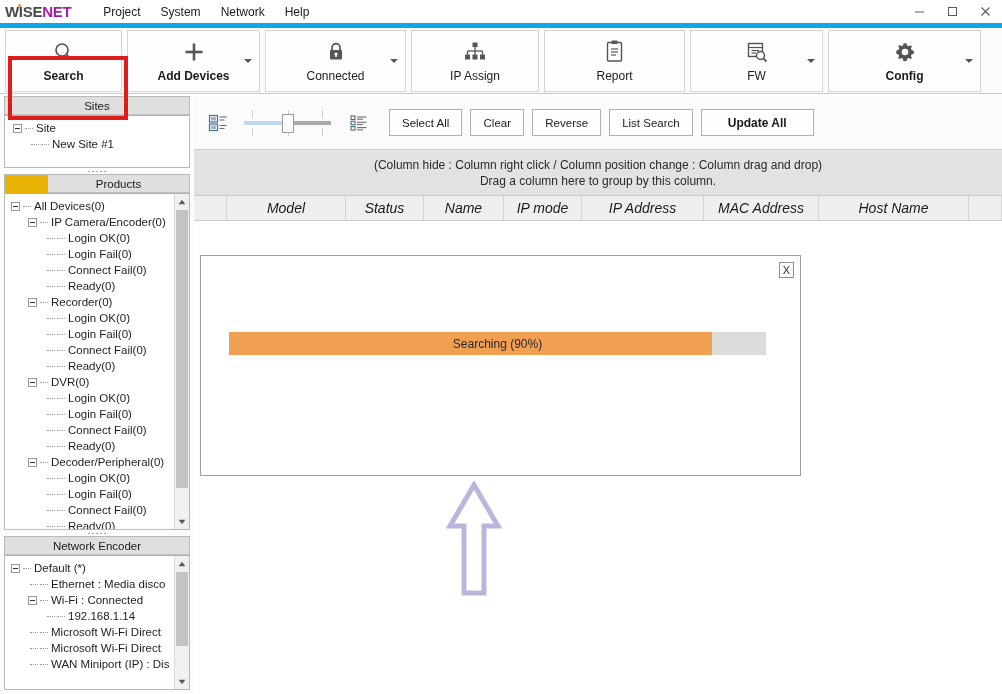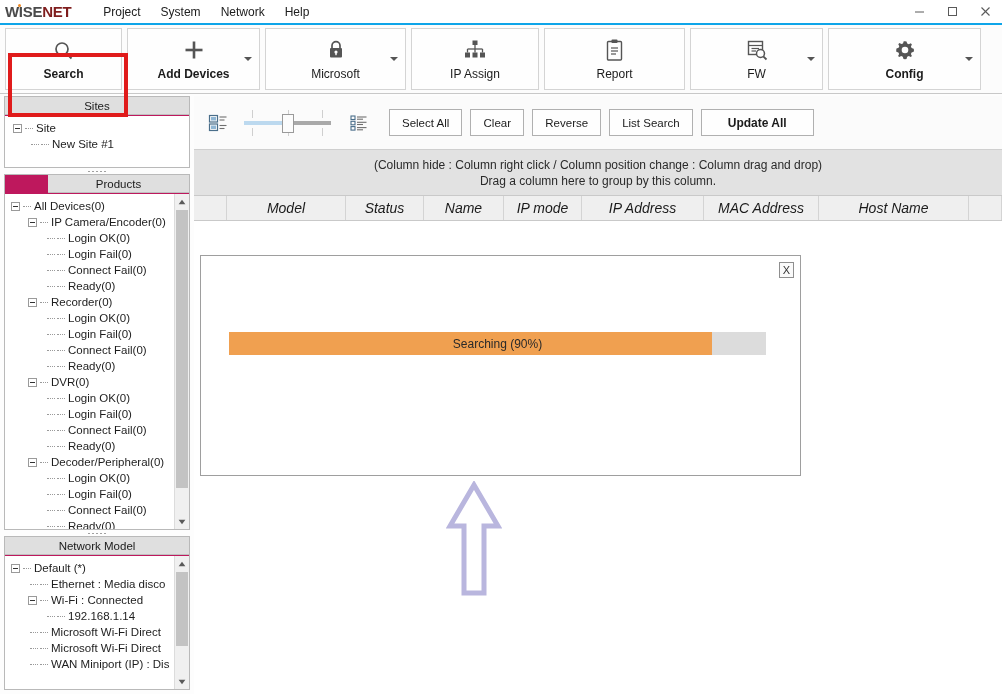--- a/index.html
+++ b/index.html
@@ -17,42 +17,42 @@
     position: absolute; left: 0; top: 0; width: 1002px; height: 23px;
     background: #ffffff;
     display: flex; align-items: center;
   }
   .logo {
     margin-left: 5px; margin-right: 22px;
     font-size: 15px; font-weight: bold; letter-spacing: -0.3px;
     position: relative; white-space: nowrap;
   }
   .logo .w1 { color: #4a4a4a; }
-  .logo .w2 { color: #7f1d1d; font-weight: bold; }
+  .logo .w2 { color: #a21caf; font-weight: bold; }
   .logo .dot {
     position: absolute; width: 3px; height: 3px; border-radius: 50%;
     background: #f08a24; left: 13px; top: 1px;
   }
   .menubar { display: flex; align-items: center; height: 23px; }
   .menu-item {
     padding: 2px 10px; font-size: 12px; color: #202020; cursor: default;
     line-height: 18px;
   }
   .winctrls { position: absolute; right: 0; top: 0; display: flex; height: 23px; }
   .winbtn {
     width: 33px; height: 23px; display: flex; align-items: center; justify-content: center;
     color: #5a5a5a; font-size: 12px;
   }
   .winbtn svg { display: block; }
 
   
   .ribbon {
     position: absolute; left: 0; top: 23px; width: 1002px; height: 71px;
     background: #fcfcfc;
-    border-top: 2px solid #0ea5e9;
+    border-top: 5px solid #0ea5e9;
     border-bottom: 1px solid #c8c8c8;
     display: flex; align-items: center;
   }
   .ribbon-btn {
     position: relative;
     height: 62px; margin-left: 5px;
     border: 1px solid #d4d4d4;
     background: #fefefe;
     display: flex; flex-direction: column; align-items: center; justify-content: center;
     cursor: default;
@@ -65,21 +65,21 @@
     width: 0; height: 0; border-left: 4px solid transparent;
     border-right: 4px solid transparent; border-top: 4px solid #555;
   }
   .redbox {
     position: absolute; left: 8px; top: 28px; width: 120px; height: 64px;
     border: 4px solid #e01b1b; pointer-events: none; z-index: 40;
   }
 
   
   .leftcol { position: absolute; left: 0; top: 96px; width: 194px; bottom: 0; }
-  .panel { position: absolute; left: 4px; right: 4px; border: 1px solid #b9b9b9; background: #be185d; }
+  .panel { position: absolute; left: 4px; right: 4px; border: 1px solid #b9b9b9; background: #eab308; }
   .panel-hd {
     height: 18px; background: #dfdfdf; border-bottom: 1px solid #c0c0c0;
     display: flex; align-items: center; justify-content: center;
     font-size: 11.5px; color: #1a1a1a;
   }
   .panel-body { position: absolute; left: 0; right: 0; top: 19px; bottom: 0; overflow: hidden; background: #fff; }
 
   .p-sites { top: 0; height: 72px; }
   .p-products { top: 78px; height: 356px; padding-left: 43px; }
   .p-network { top: 440px; height: 154px; }
@@ -239,21 +239,21 @@
 
     <div class="ribbon-btn" style="width:141px">
       <div class="ic">
         <svg width="20" height="22" viewBox="0 0 20 22">
             <path d="M6 9V6.6A4 4 0 0 1 14 6.6V9" fill="none" stroke="#555" stroke-width="1.7"></path>
             <rect x="4" y="9" width="12" height="9.5" rx="1" fill="#555"></rect>
             <circle cx="10" cy="13" r="1.6" fill="#fff"></circle>
             <rect x="9.3" y="13" width="1.4" height="3.2" fill="#fff"></rect>
           </svg>
       </div>
-      <div class="lbl thin">Microsoft</div>
+      <div class="lbl thin">Connected</div>
       <span class="caret"></span>
     </div>
 
     <div class="ribbon-btn" style="width:128px">
       <div class="ic">
         <svg width="24" height="22" viewBox="0 0 24 22">
             <rect x="9.5" y="1.5" width="5" height="4.5" fill="#555"></rect>
             <line x1="12" y1="6" x2="12" y2="10" stroke="#555" stroke-width="1.3"></line>
             <line x1="4.5" y1="10" x2="19.5" y2="10" stroke="#555" stroke-width="1.3"></line>
             <line x1="4.5" y1="10" x2="4.5" y2="13.5" stroke="#555" stroke-width="1.3"></line>
@@ -457,21 +457,21 @@
           </div>
         </div>
       </div>
     </div>
 
     <div class="gripper" style="top:434px">
         <i></i>
       </div>
 
     <div class="panel p-network">
-      <div class="panel-hd">Network Model</div>
+      <div class="panel-hd">Network Encoder</div>
       <div class="panel-body">
         <div class="tree" id="network-tree">
             <div class="trow" style="padding-left: 6px;">
               <span class="exp"></span>
               <span class="dash"></span>
               <span class="tlbl">Default (*)</span>
             </div>
             <div class="trow" style="padding-left: 23px;">
               <span class="dash" style="margin-left: 2px;"></span>
               <span class="dash"></span>

